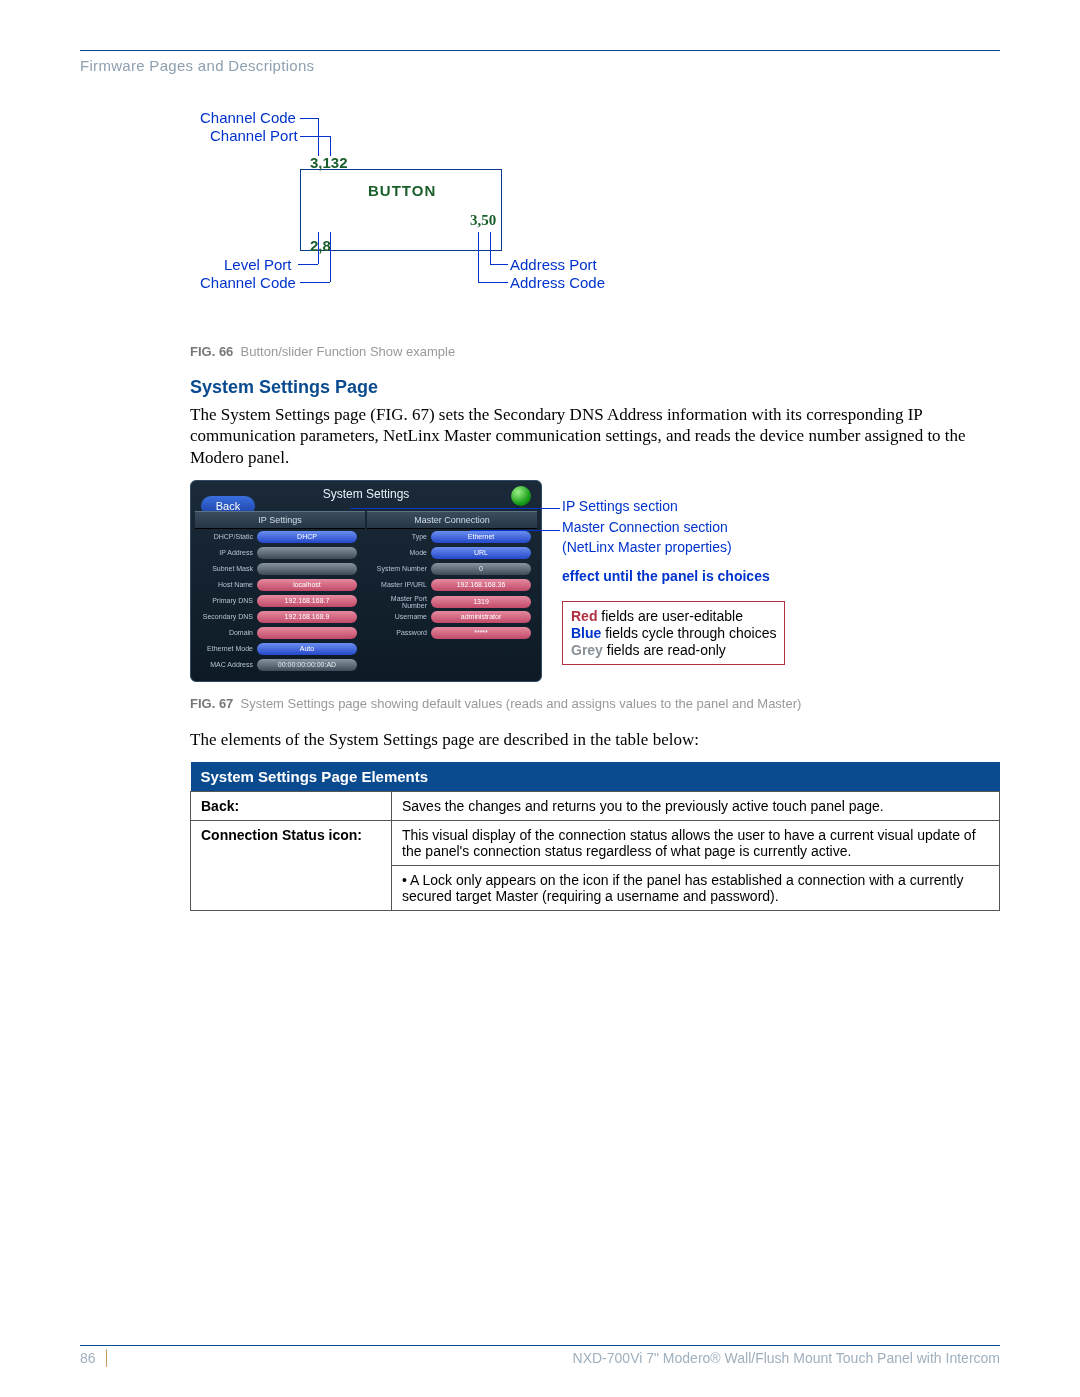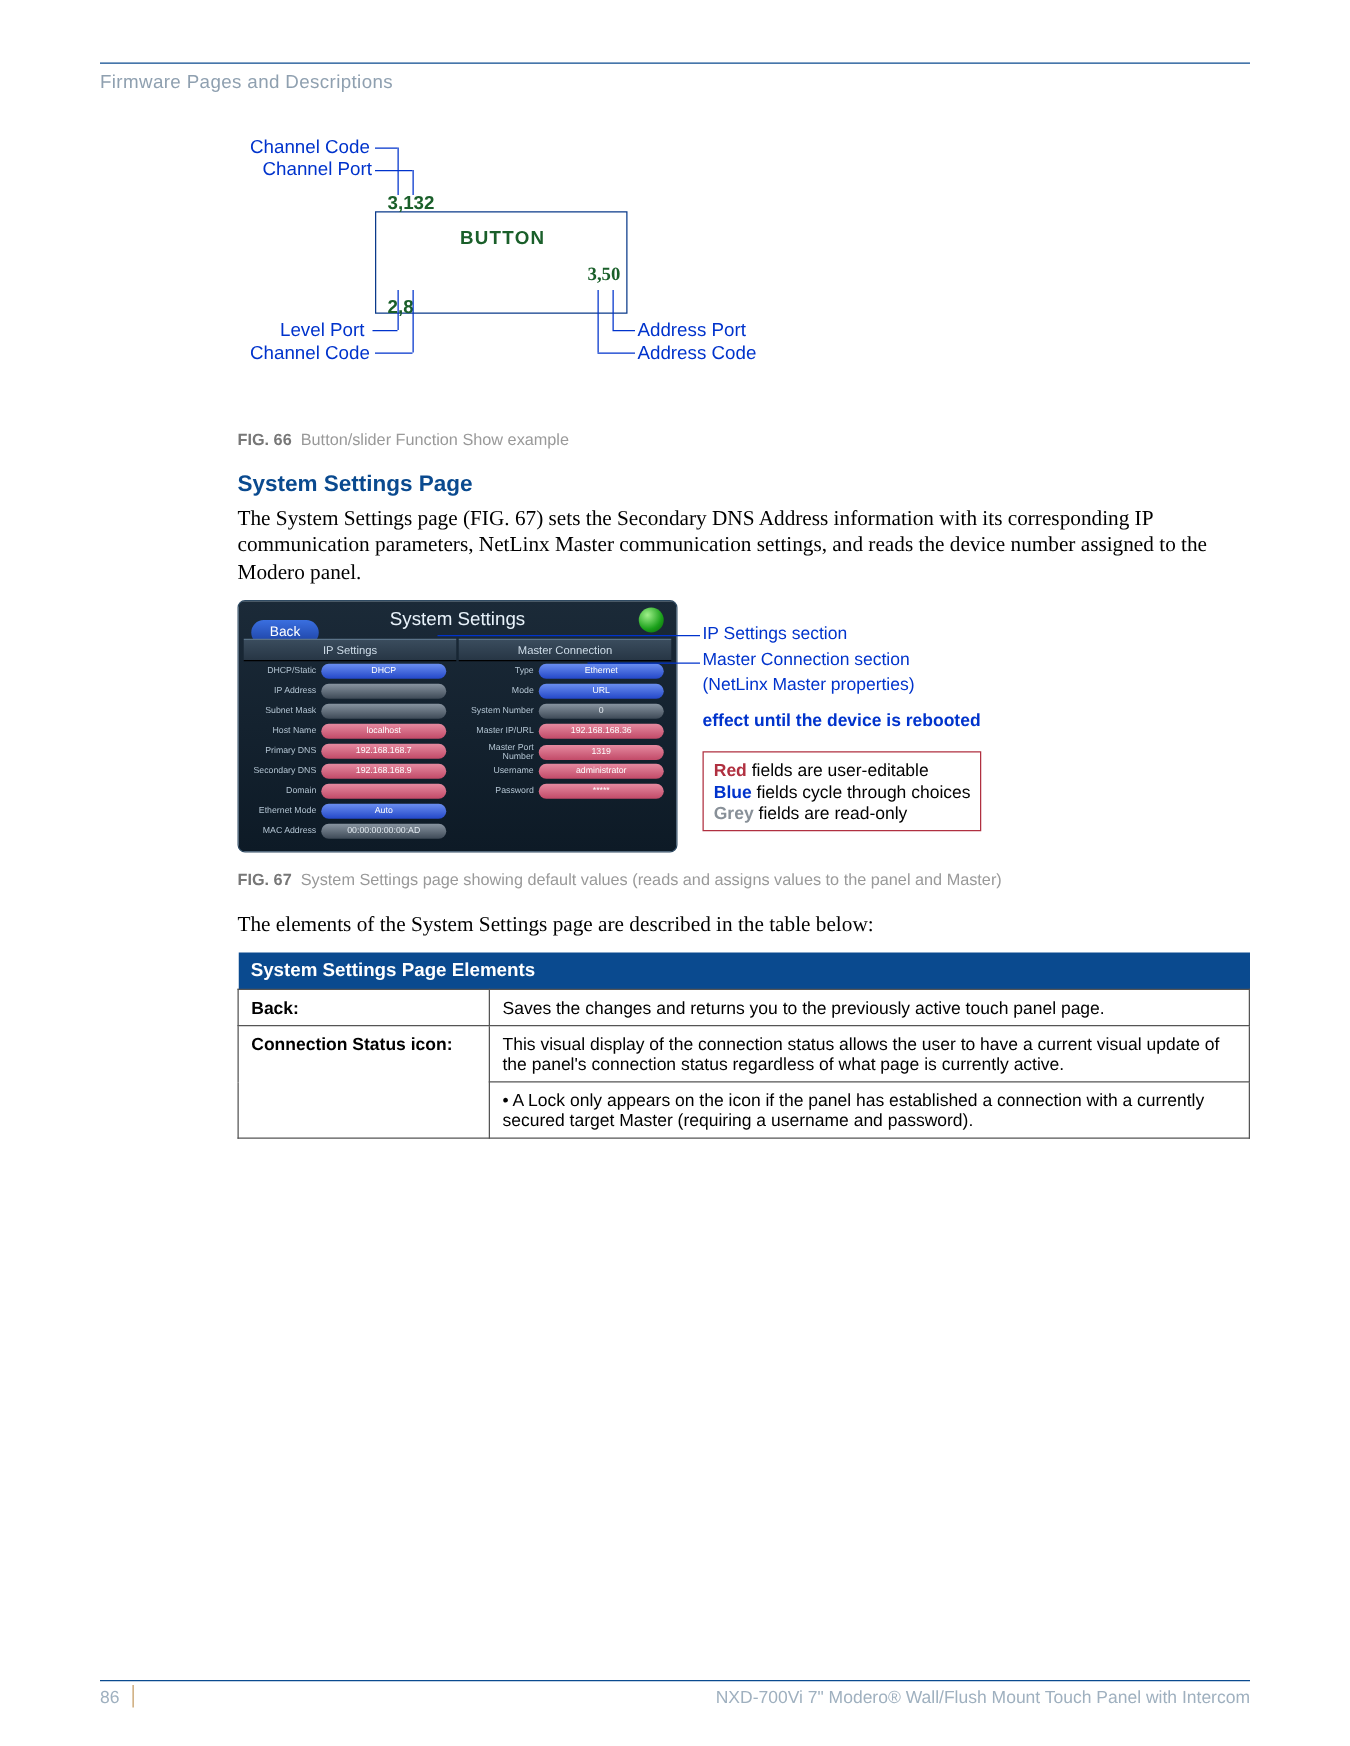--- a/index.html
+++ b/index.html
@@ -18,21 +18,21 @@
   .leader-v{width:1px;}
   .fig-caption{font-family:Arial,Helvetica,sans-serif;color:#999;font-size:13px;margin-top:10px;margin-left:110px;}
   .fig-caption b{color:#777;font-weight:bold;}
 
   .h2{font-family:Arial,Helvetica,sans-serif;color:#0a4a8f;font-weight:bold;font-size:18px;margin:18px 0 6px 110px;}
   .body-p{font-size:17px;line-height:1.25;margin:4px 0 12px 110px;max-width:810px;}
 
   
   .fig67-wrap{position:relative;margin-left:110px;height:210px;}
   .panel{position:absolute;left:0;top:0;width:350px;height:200px;background:linear-gradient(#1b2a38,#0d1a26);border-radius:6px;border:1px solid #304b63;color:#cfe0ef;font-family:Arial,Helvetica,sans-serif;}
-  .panel-title{position:absolute;left:0;right:0;top:6px;text-align:center;font-size:15px;color:#e8f2fa;}
+  .panel-title{position:absolute;left:0;right:0;top:6px;text-align:center;font-size:12px;color:#e8f2fa;}
   .back-btn{position:absolute;left:10px;top:15px;width:54px;height:20px;border-radius:10px;background:linear-gradient(#3a6fe0,#1b3fa0);color:#fff;font-size:11px;line-height:20px;text-align:center;}
   .status-orb{position:absolute;right:10px;top:5px;width:20px;height:20px;border-radius:50%;background:radial-gradient(circle at 35% 30%, #9ff08a, #1aa01a 60%, #0a5a0a);}
   .sec-head{position:absolute;top:30px;height:16px;line-height:16px;text-align:center;font-size:9px;color:#d0deea;background:linear-gradient(#3a4c5d,#273645);border-top:1px solid #5b7388;border-bottom:1px solid #000;}
   .sec-head.l{left:4px;width:170px;}
   .sec-head.r{right:4px;width:170px;}
   .field-row{position:absolute;left:6px;width:166px;height:14px;font-size:7px;}
   .field-row .lab{display:inline-block;width:56px;text-align:right;color:#b3c4d2;font-size:7px;vertical-align:middle;}
   .chip{display:inline-block;width:100px;height:12px;line-height:12px;text-align:center;border-radius:6px;font-size:7px;vertical-align:middle;margin-left:4px;}
   .chip.blue{background:linear-gradient(#6a8ef0,#2448c8);color:#fff;}
   .chip.red {background:linear-gradient(#e58aa0,#c24a68);color:#fff;}
@@ -133,21 +133,21 @@
         </div>
     </div>
 
     <div class="co-leader" style="left:160px;top:28px;width:210px;"></div>
     <div class="co-leader" style="left:280px;top:50px;width:90px;"></div>
 
     <div class="fig67-callouts">
       <div class="co" style="margin-top:18px;">IP Settings section</div>
       <div class="co">Master Connection section</div>
       <div class="co" style="margin-bottom:12px;">(NetLinx Master properties)</div>
-      <div class="co bold" style="margin-bottom:8px;">effect until the device is rebooted</div>
+      <div class="co bold" style="margin-bottom:8px;">effect until the panel is choices</div>
       <div class="legend-box">
         <div><span class="lg-red">Red</span><span> fields are user-editable</span></div>
         <div><span class="lg-blue">Blue</span><span> fields cycle through choices</span></div>
         <div><span class="lg-grey">Grey</span><span> fields are read-only</span></div>
       </div>
     </div>
   </div>
   <div class="fig-caption" style="margin-top:6px;">
     <b>FIG. 67</b>&nbsp;&nbsp;<span>System Settings page showing default values (reads and assigns values to the panel and Master)</span>
   </div>

